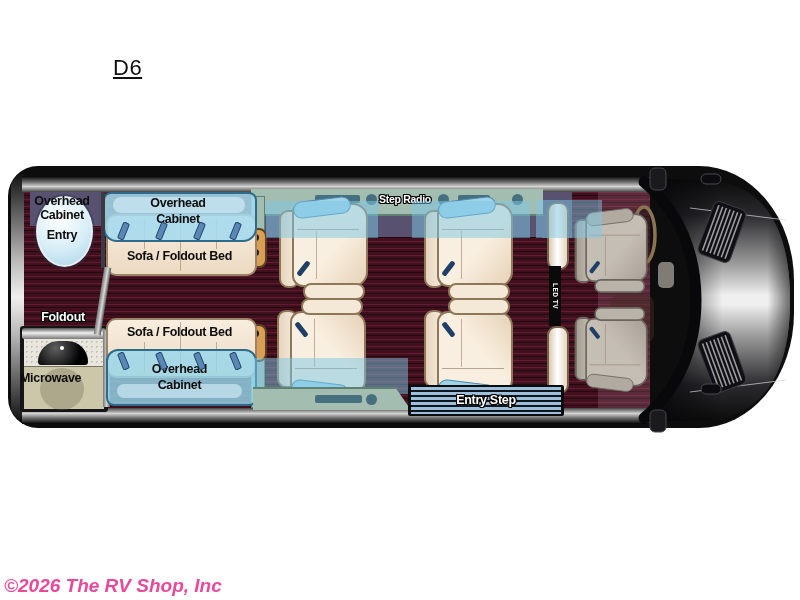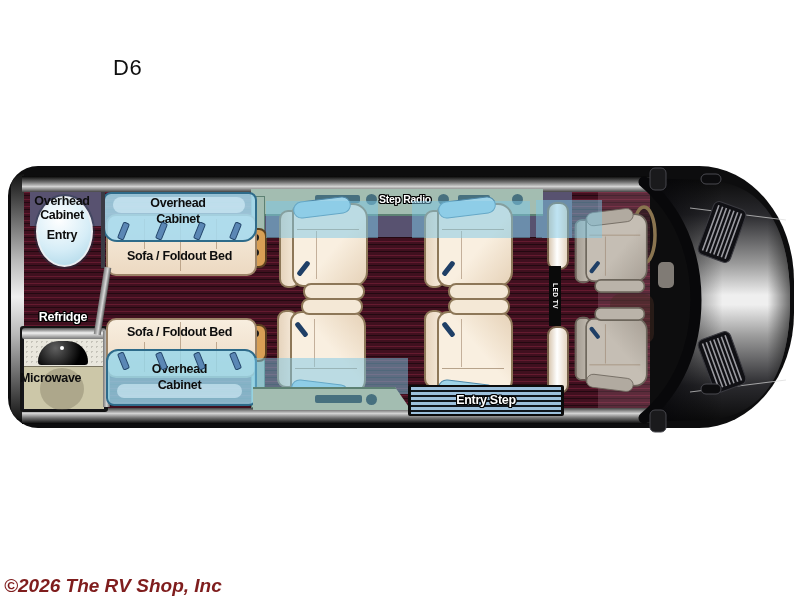--- a/index.html
+++ b/index.html
@@ -92,22 +92,22 @@
         background:linear-gradient(90deg,#d9c8b2,#ffffff 45%,#e5d6c2);border:2px solid #776049;}
   .tv-bar{position:absolute;left:549px;top:266px;width:12px;height:60px;background:#0a0a0a;
         display:flex;align-items:center;justify-content:center;}
   .tv-text{writing-mode:vertical-rl;color:#fff;font-size:6.5px;font-weight:700;letter-spacing:0.5px;
         font-family:"Liberation Sans",sans-serif;}
   .win-overlay{position:absolute;background:rgba(125,200,230,0.5);}
   .entry-step{position:absolute;left:408px;top:385px;width:156px;height:31px;background:#0c0c0c;border-radius:2px;}
   .entry-stripes{position:absolute;left:3px;top:2px;width:150px;height:27px;
         background:repeating-linear-gradient(180deg,#9cc0dc 0 3px,#10161c 3px 5px);}
 
-  .page-title{position:absolute;left:113px;top:55px;font-size:22px;color:#101010;letter-spacing:0.5px;}
-  .watermark{position:absolute;left:4px;top:575px;font-size:19px;font-weight:700;font-style:italic;color:#7f1d1d;}
+  .page-title{position:absolute;left:113px;top:55px;font-size:22px;color:#101010;letter-spacing:0.5px;text-decoration:underline;}
+  .watermark{position:absolute;left:4px;top:575px;font-size:19px;font-weight:700;font-style:italic;color:#ec4899;}
 </style>
 </head>
 <body>
 
 <div id="canvas">
 
   <div class="page-title">D6</div>
 
   <div class="van-body"></div>
   <div class="rear-strip"></div>
@@ -198,21 +198,21 @@
   <div class="belt" style="left:196px;top:222px;transform:rotate(22deg);"></div>
   <div class="belt" style="left:232px;top:222px;transform:rotate(22deg);"></div>
 
   <div class="stool"></div>
   <div class="abs" style="left:12px;top:194px;width:100px;">
     <div class="lbl" style="position:static;">Overhead</div>
     <div class="lbl" style="position:static;">Cabinet</div>
     <div class="lbl" style="position:static;margin-top:6px;">Entry</div>
   </div>
 
-  <div class="lbl lbl-white" style="left:20px;top:310px;width:86px;">Refridge</div>
+  <div class="lbl lbl-white" style="left:20px;top:310px;width:86px;">Foldout</div>
   <div class="galley">
     <div class="chrome"></div>
     <div class="counter"></div>
     <div class="dome"></div>
     <div class="dome-dot"></div>
     <div class="mw"></div>
     <div class="ghost"></div>
   </div>
   <div class="lbl" style="left:20px;top:371px;width:60px;">Microwave</div>
   <div class="divider-top"></div>

